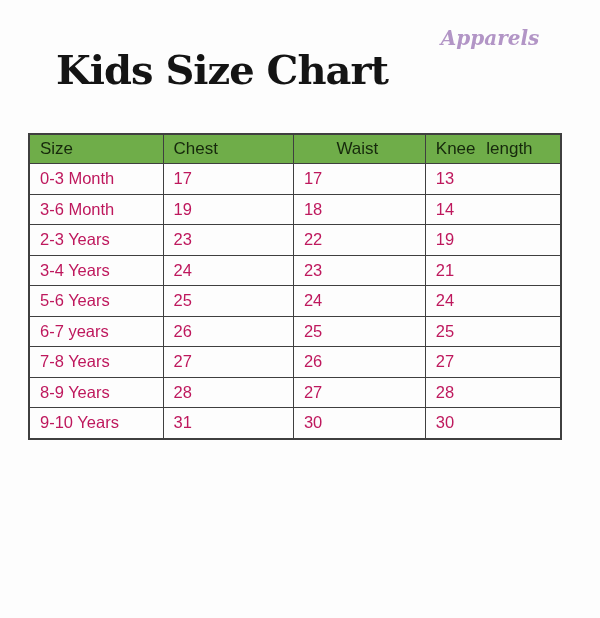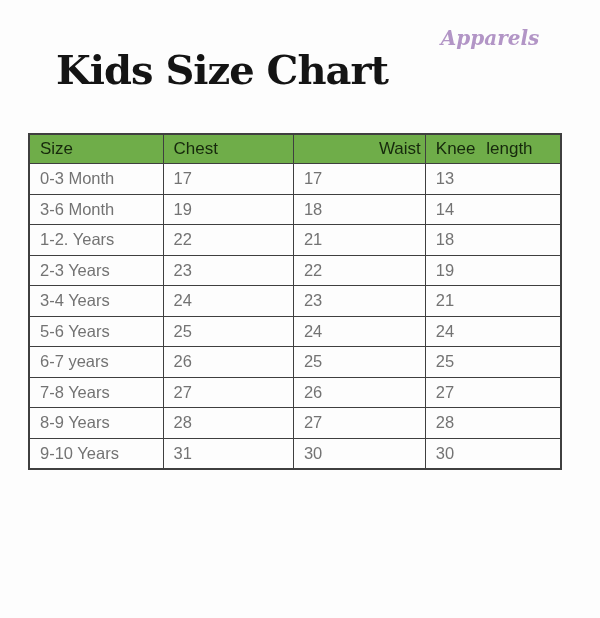--- a/index.html
+++ b/index.html
@@ -63,23 +63,23 @@
     overflow:hidden;
     white-space:nowrap;
   }
   .size-chart thead th{
     background:var(--header-bg,#6fad49);
     height:28px;
     font-weight:normal;
     font-size:17px;
     color:#16290c;
   }
-  .size-chart thead th.center{ text-align:right; padding-left:0; }
+  .size-chart thead th.center{ text-align:center; padding-left:0; }
   .size-chart thead th.wide-space{ word-spacing:6px; }
-  .size-chart td{ color:#737373; }
+  .size-chart td{ color:#be185d; }
   col.c0{width:25.2%;} col.c1{width:24.5%;} col.c2{width:24.8%;} col.c3{width:25.5%;}
 </style>
 </head>
 <body>
 
 <div class="page">
 
   <h1 class="title">Kids Size Chart</h1>
 
   <div class="logo">
@@ -106,26 +106,20 @@
         <td>0-3 Month</td>
         <td>17</td>
         <td>17</td>
         <td>13</td>
       </tr>
       <tr>
         <td>3-6 Month</td>
         <td>19</td>
         <td>18</td>
         <td>14</td>
-      </tr>
-      <tr>
-        <td>1-2. Years</td>
-        <td>22</td>
-        <td>21</td>
-        <td>18</td>
       </tr>
       <tr>
         <td>2-3 Years</td>
         <td>23</td>
         <td>22</td>
         <td>19</td>
       </tr>
       <tr>
         <td>3-4 Years</td>
         <td>24</td>

